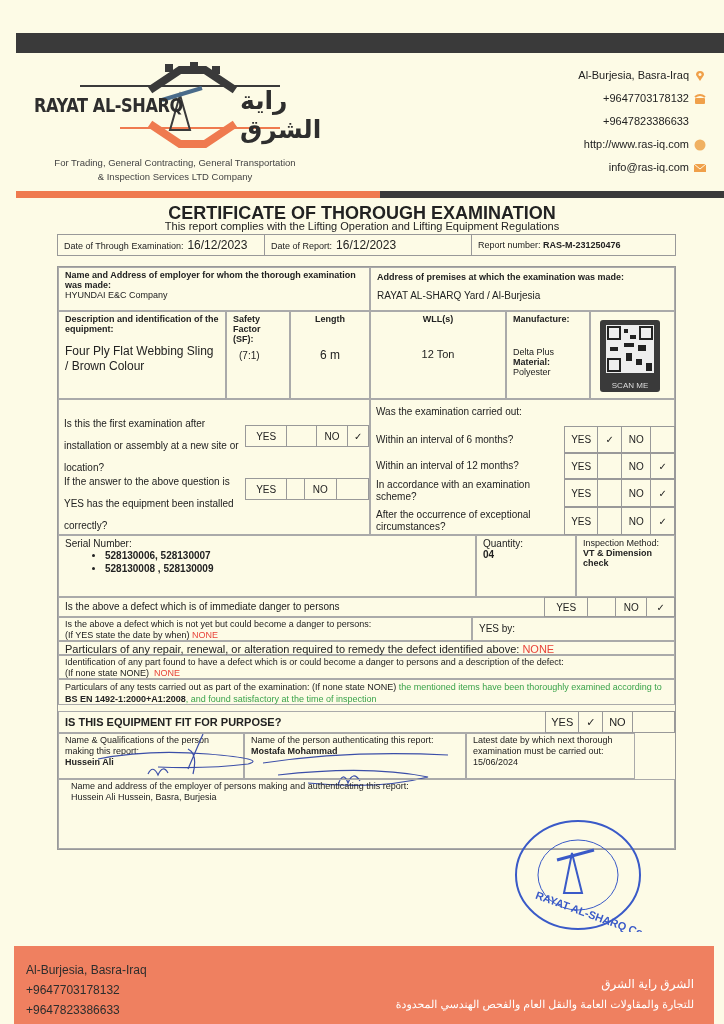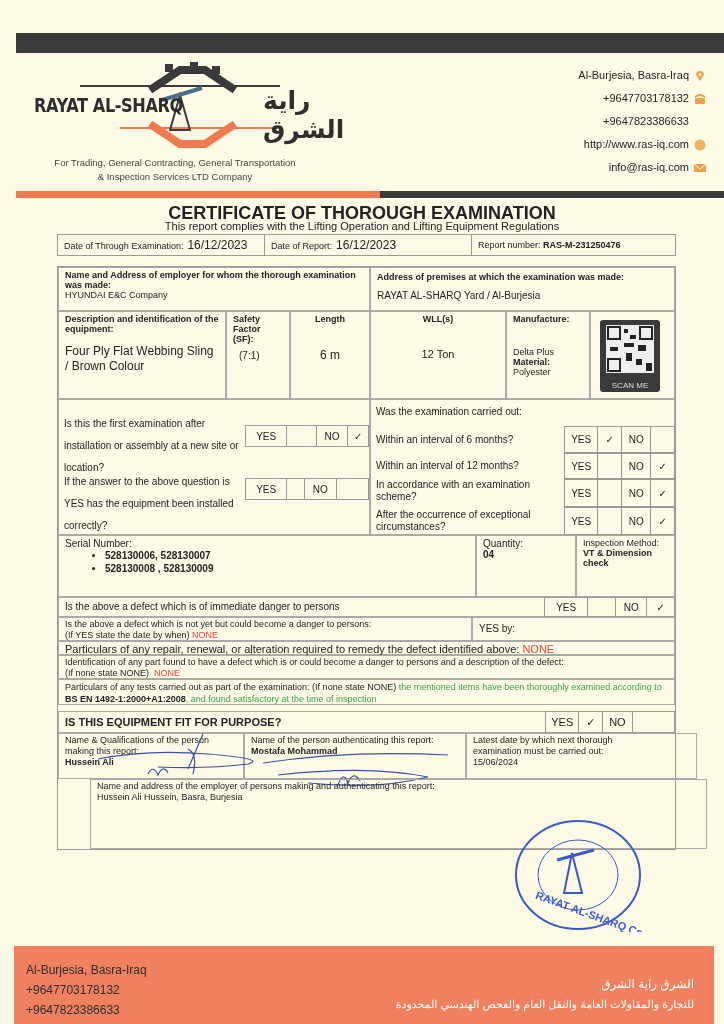--- a/index.html
+++ b/index.html
@@ -1,20 +1,20 @@
 <!DOCTYPE html>
 <html><head>
 <meta charset="utf-8">
 <style>
   html,body{margin:0;padding:0;}
   body{width:724px;height:1024px;background:#fdfbe6;font-family:"Liberation Sans",sans-serif;color:#222;position:relative;overflow:hidden;}
   .topbar{position:absolute;left:16px;top:33px;width:708px;height:20px;background:#3a3a3a;}
   .logo{position:absolute;left:30px;top:60px;width:300px;height:125px;}
   .logo-text{position:absolute;left:4px;top:34px;font-family:"DejaVu Sans",sans-serif;font-weight:bold;font-size:19px;letter-spacing:-0.5px;color:#2e2e2e;transform:scaleX(0.85);transform-origin:left;}
-  .logo-ar{position:absolute;left:210px;top:26px;font-family:"DejaVu Sans",sans-serif;font-weight:bold;font-size:25px;color:#2e2e2e;margin-left:23px;}
+  .logo-ar{position:absolute;left:210px;top:26px;font-family:"DejaVu Sans",sans-serif;font-weight:bold;font-size:25px;color:#2e2e2e;}
   .logo-tag{position:absolute;left:0;top:96px;width:290px;text-align:center;font-size:9.5px;color:#444;line-height:14px;}
   .contact{position:absolute;right:18px;top:64px;text-align:right;font-size:11px;color:#222;}
   .contact div{height:23px;line-height:23px;}
   .cicon{display:inline-block;width:12px;height:12px;margin-left:5px;vertical-align:middle;}
   .sepbar{position:absolute;top:191px;height:7px;}
   .title{position:absolute;left:0;width:724px;top:203px;text-align:center;font-weight:bold;font-size:18px;}
   .subtitle{position:absolute;left:0;width:724px;top:220px;text-align:center;font-size:11px;}
   .datebar{position:absolute;left:57px;top:234px;width:617px;height:20px;border:1px solid #999;display:flex;font-size:9px;}
   .datebar div{border-right:1px solid #999;padding-left:6px;line-height:20px;white-space:nowrap;}
   .datebar .v{font-size:12px;margin-left:4px;}
@@ -246,35 +246,35 @@
   </div>
 
   <div class="cell" style="left:0;top:466px;width:186px;height:46px;padding:1px 6px;font-size:9px;line-height:11px;">
     <div>Name &amp; Qualifications of the person making this report:</div>
     <div style="font-weight:bold;">Hussein Ali</div>
   </div>
   <div class="cell" style="left:186px;top:466px;width:222px;height:46px;padding:1px 6px;font-size:9px;line-height:11px;">
     <div style="width:190px;">Name of the person authenticating this report:</div>
     <div style="font-weight:bold;">Mostafa Mohammad</div>
   </div>
-  <div class="cell" style="left:408px;top:466px;width:231px;height:46px;padding:1px 6px;font-size:9px;line-height:11px;">
+  <div class="cell" style="left:408px;top:466px;width:169px;height:46px;padding:1px 6px;font-size:9px;line-height:11px;">
     <div style="width:180px;">Latest date by which next thorough examination must be carried out:</div>
     <div>15/06/2024</div>
   </div>
   <svg width="180" height="50" style="position:absolute;left:30px;top:462px;">
     <path d="M10 30 Q60 20 120 25 T160 35 Q120 40 70 38" stroke="#3b4ea8" stroke-width="1.2" fill="none"></path>
     <path d="M115 5 L100 40 M100 20 Q110 25 105 45" stroke="#3b4ea8" stroke-width="1.2" fill="none"></path>
     <path d="M60 45 Q65 35 70 46 Q75 35 80 44" stroke="#3b4ea8" stroke-width="1.2" fill="none"></path>
   </svg>
   <svg width="220" height="55" style="position:absolute;left:190px;top:468px;">
     <path d="M15 28 Q100 15 200 20 M30 40 Q120 30 180 42 Q130 55 60 48" stroke="#3b4ea8" stroke-width="1.2" fill="none"></path>
     <path d="M90 50 Q95 35 100 48 Q105 35 112 46" stroke="#3b4ea8" stroke-width="1.2" fill="none"></path>
   </svg>
 
-  <div class="cell" style="left:0;top:512px;width:617px;height:70px;padding:1px 6px;font-size:9px;line-height:11px;margin-left:32px;">
+  <div class="cell" style="left:0;top:512px;width:617px;height:70px;padding:1px 12px;font-size:9px;line-height:11px;">
     <div>Name and address of the employer of persons making and authenticating this report:</div>
     <div>Hussein Ali Hussein, Basra, Burjesia</div>
   </div>
 </div>
 
 <svg class="stamp" viewBox="0 0 132 114">
   <ellipse cx="66" cy="57" rx="62" ry="54" fill="none" stroke="#3a5ac8" stroke-width="2"></ellipse>
   <ellipse cx="66" cy="57" rx="40" ry="35" fill="none" stroke="#3a5ac8" stroke-width="1"></ellipse>
   <polygon points="60,35 52,75 70,75" fill="none" stroke="#3a5ac8" stroke-width="2"></polygon>
   <line x1="45" y1="42" x2="82" y2="32" stroke="#3a5ac8" stroke-width="3"></line>

